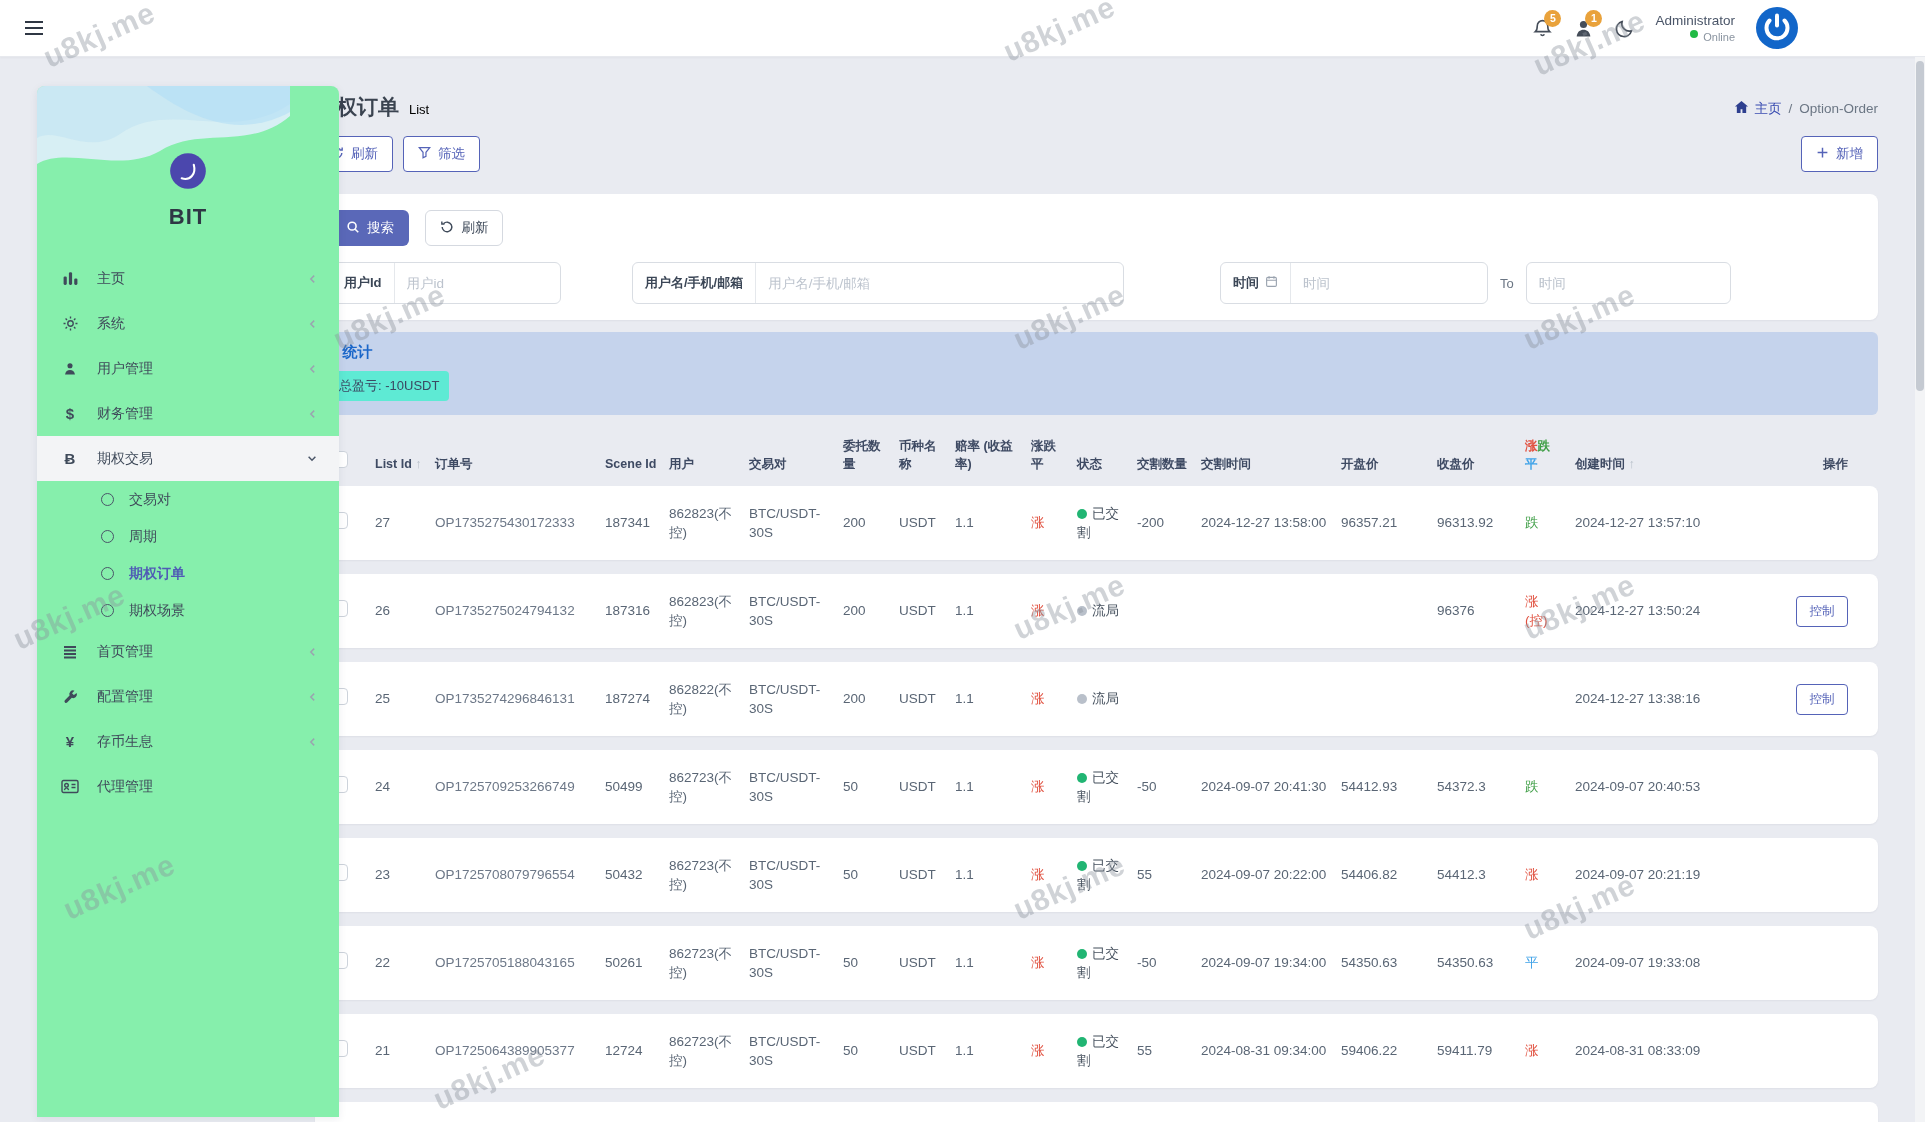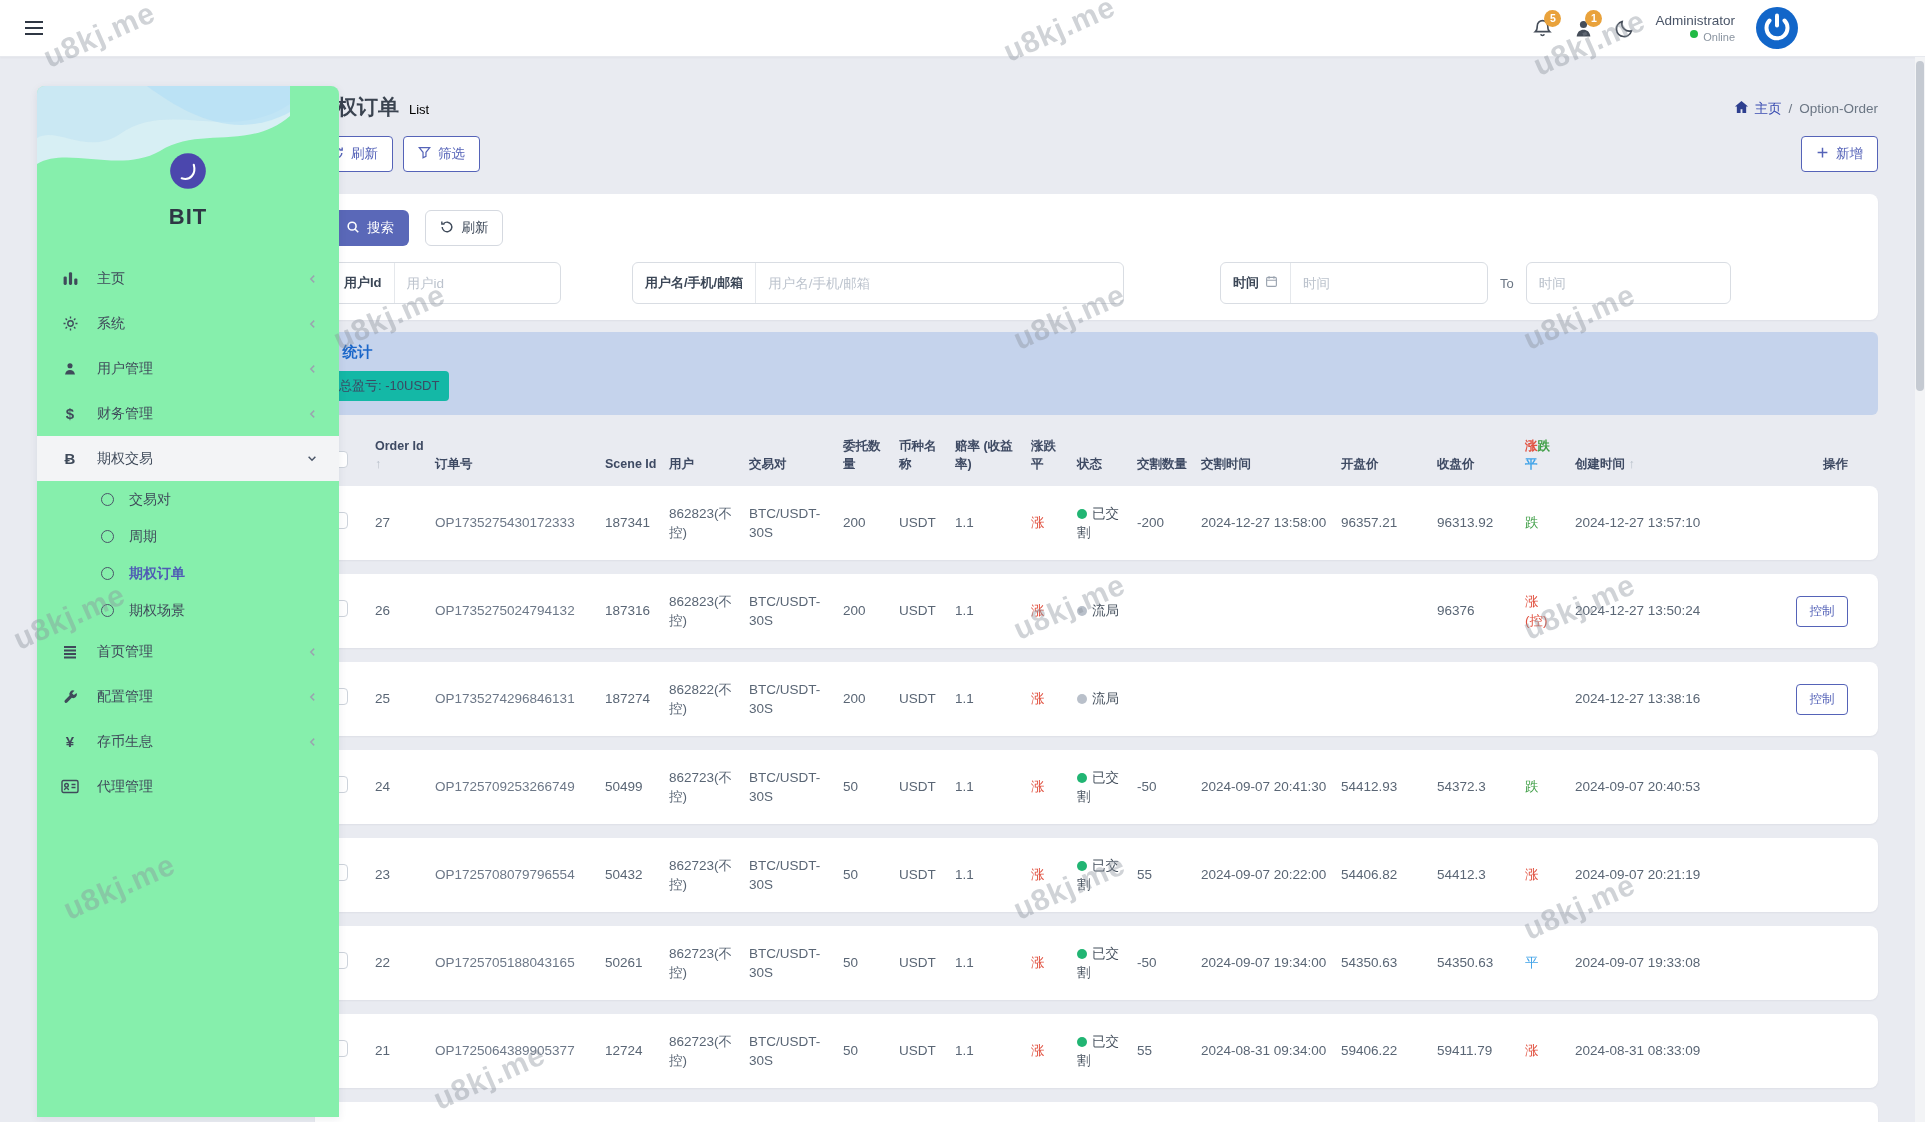--- a/index.html
+++ b/index.html
@@ -63,21 +63,21 @@
   .ig input::placeholder{color:#bcc3cd;}
   .g1{width:230px;margin-right:28px;}
   .g2{width:492px;margin-right:96px;margin-left:43px;}
   .g3{width:268px;}
   .to{color:#6b7684;font-size:13px;margin:0 12px;}
   .g4{width:205px;}
 
   .stats{margin-top:12px;background:#c5d3ec;border-radius:6px;padding:11px 14px 14px;}
   .stats .t{color:#1b66c9;font-size:15px;font-weight:bold;display:flex;gap:9px;align-items:center;}
   .iic{font-family:"Liberation Serif","DejaVu Serif",serif;font-style:italic;font-weight:bold;font-size:16px;}
-  .pill{display:inline-block;margin-top:9px;background:#14b8a6;border-radius:4px;padding:6px 10px;font-size:13px;color:#3b4963;}
+  .pill{display:inline-block;margin-top:9px;background:#5eead4;border-radius:4px;padding:6px 10px;font-size:13px;color:#3b4963;}
 
   
   .grid{display:grid;align-items:center;padding:0 16px;box-sizing:border-box;
         grid-template-columns:44px 60px 170px 64px 80px 94px 56px 56px 76px 46px 60px 64px 140px 96px 88px 50px 140px 1fr;}
   .thead{margin-top:22px;padding-bottom:13px;font-size:12.5px;font-weight:bold;color:#3e4a63;align-items:end;}
   .thead .c{line-height:1.45;}
   .row{background:#fff;border-radius:8px;min-height:74px;margin-bottom:14px;
        box-shadow:0 1px 2px rgba(16,24,40,.05);font-size:13.5px;color:#5a6675;}
   .c{padding-right:8px;line-height:1.45;}
   .ono{color:#6d7888;}
@@ -376,21 +376,21 @@
   <div class="stats">
     <div class="t">
       <span class="iic">i</span>
       <span>统计</span>
     </div>
     <span class="pill">总盈亏: -10USDT</span>
   </div>
 
   <div class="thead grid">
     <span class="c"><span class="cb"></span></span>
-    <span class="c hsort"><span>Order Id</span> <span class="arr">↑</span></span>
+    <span class="c hsort"><span>List Id</span> <span class="arr">↑</span></span>
     <span class="c">订单号</span>
     <span class="c">Scene Id</span>
     <span class="c">用户</span>
     <span class="c">交易对</span>
     <span class="c">委托数量</span>
     <span class="c">币种名称</span>
     <span class="c">赔率 (收益率)</span>
     <span class="c"><span class="hw">涨跌平</span></span>
     <span class="c">状态</span>
     <span class="c">交割数量</span>

